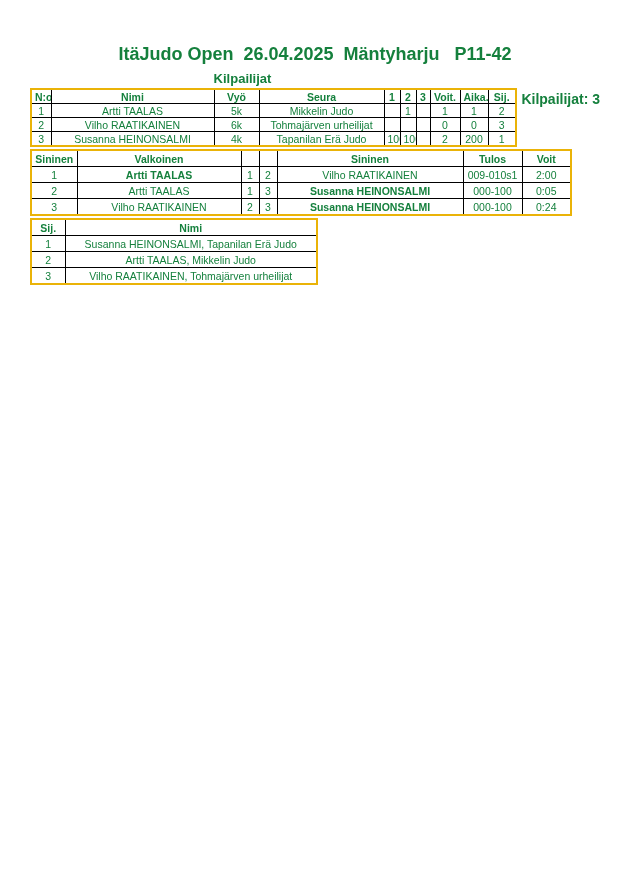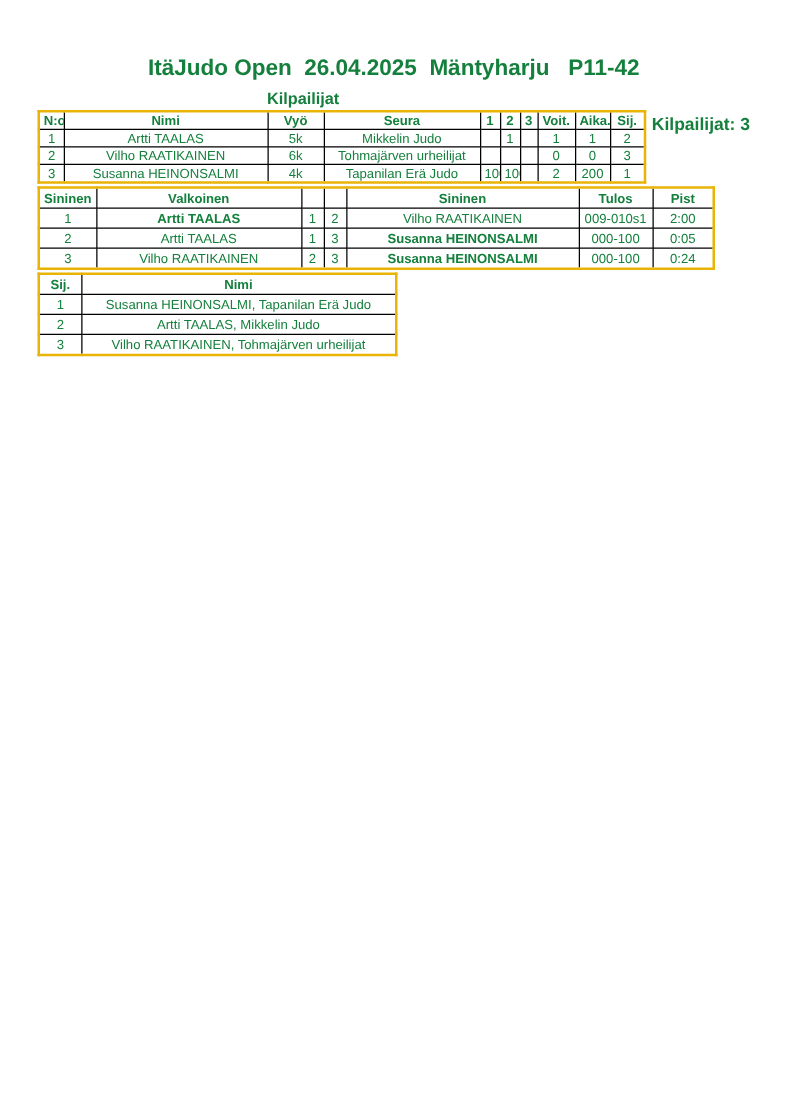--- a/index.html
+++ b/index.html
@@ -159,21 +159,21 @@
           <col style="width:49px">
       </colgroup>
       <thead>
         <tr>
           <th>Sininen</th>
           <th>Valkoinen</th>
           <th></th>
           <th></th>
           <th>Sininen</th>
           <th>Tulos</th>
-          <th>Pist</th>
+          <th>Voit</th>
         </tr>
       </thead>
       <tbody>
         <tr>
           <td class="c">1</td>
           <td class="l b">Artti TAALAS</td>
           <td class="c">1</td>
           <td class="c">2</td>
           <td class="l">Vilho RAATIKAINEN</td>
           <td class="c">009-010s1</td>

